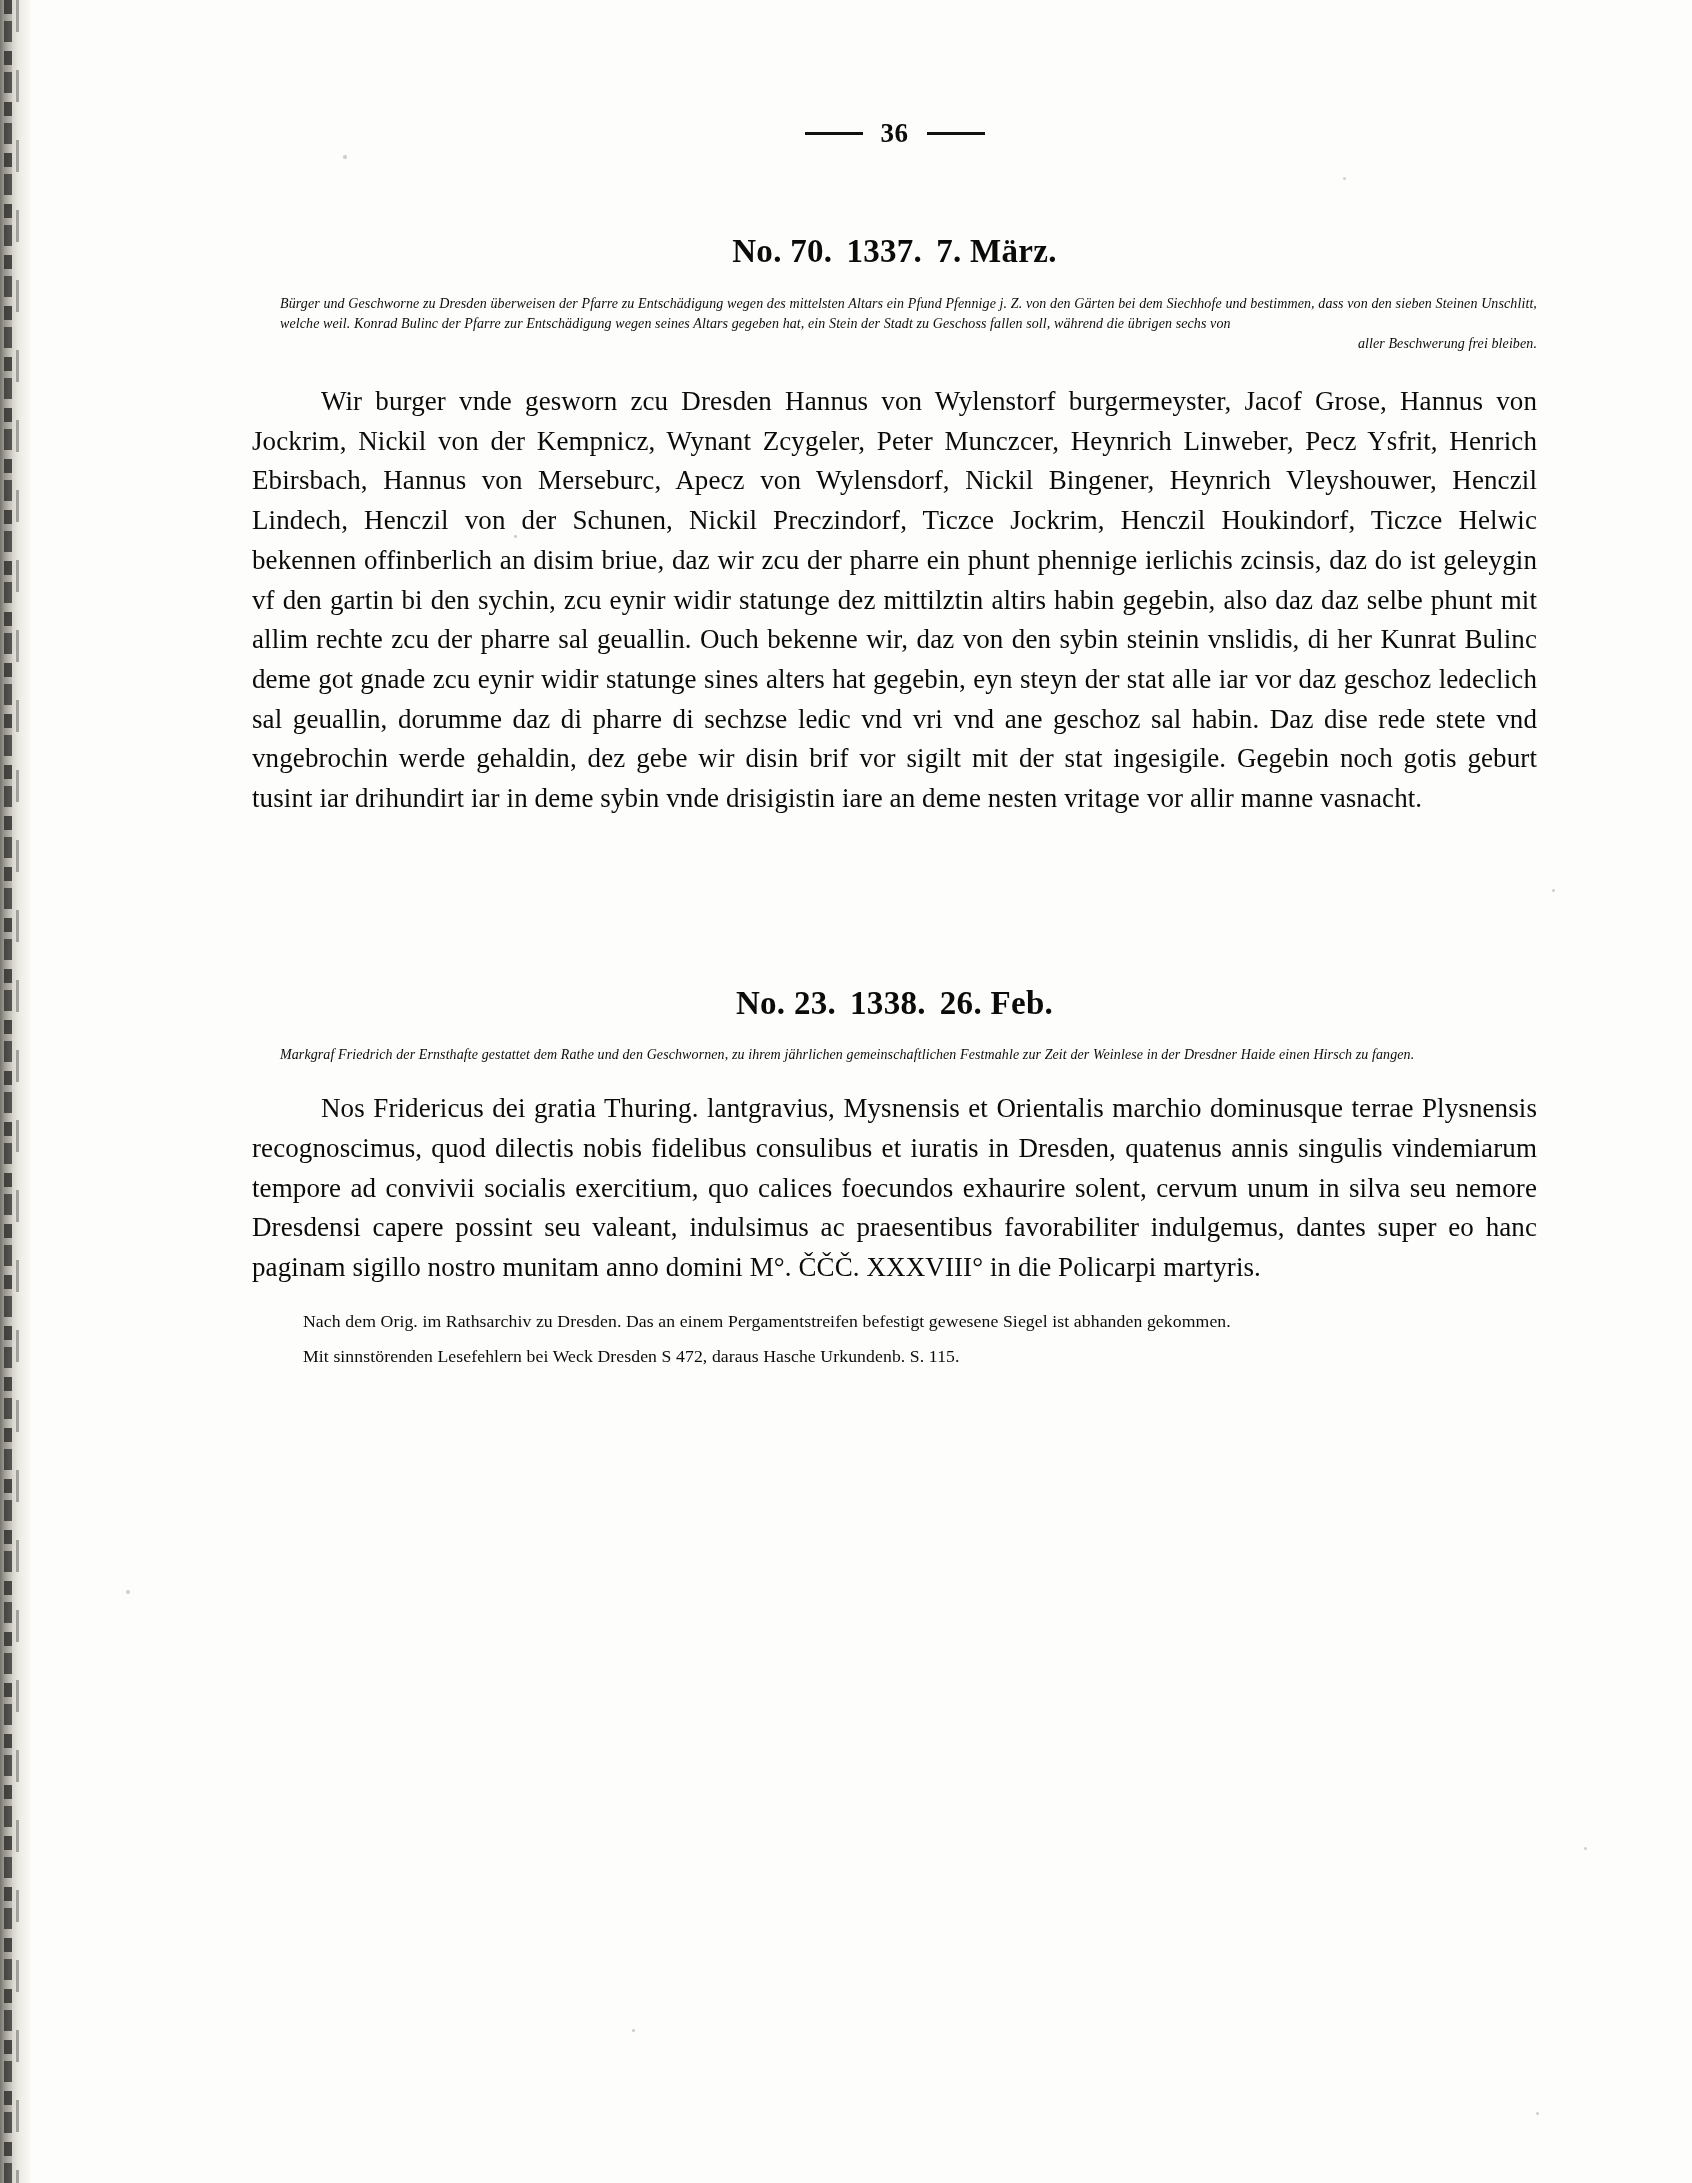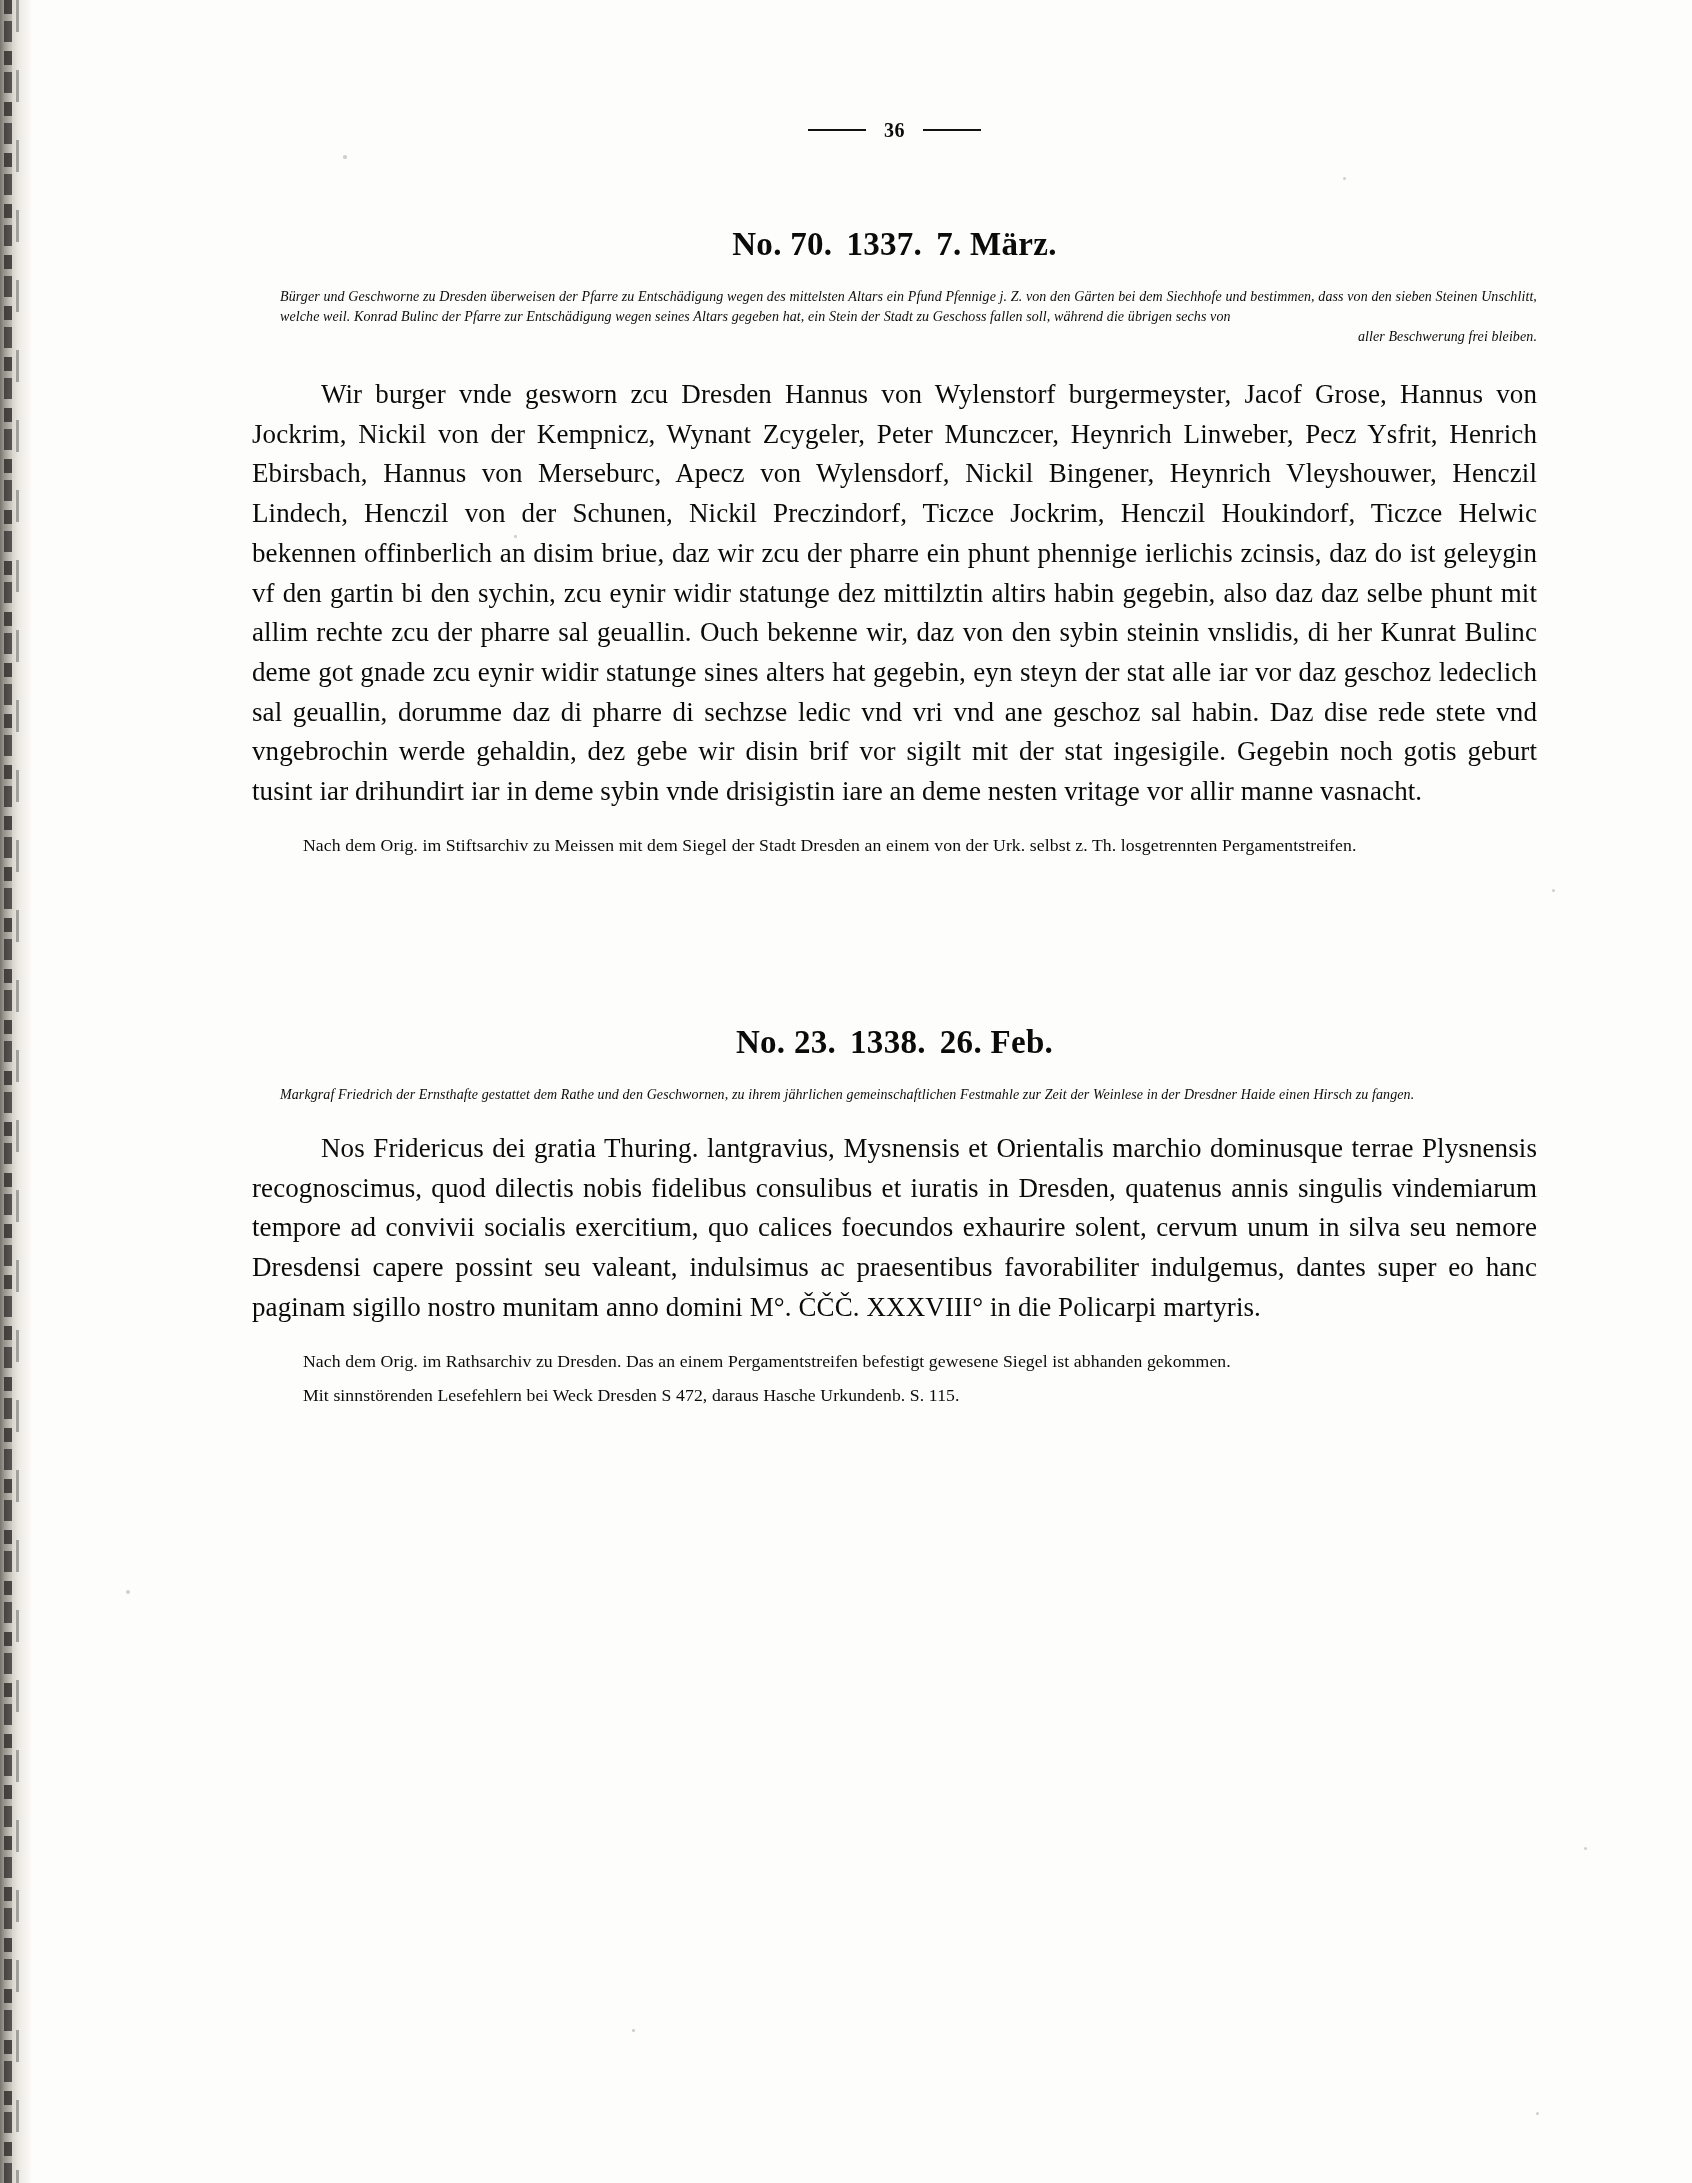--- a/index.html
+++ b/index.html
@@ -68,21 +68,21 @@
     position: absolute;
     left: 252px;
     top: 0;
     width: 1285px;
   }
 
   
   .folio {
     margin-top: 120px;
     text-align: center;
-    font-size: 20px;
+    font-size: 27px;
     font-weight: 700;
     letter-spacing: 0.5px;
     display: flex;
     align-items: center;
     justify-content: center;
     gap: 18px;
   }
   .folio .rule {
     display: inline-block;
     width: 58px;
@@ -186,21 +186,20 @@
           <span>Bürger und Geschworne zu Dresden überweisen der Pfarre zu Entschädigung wegen des mittelsten</span>
           <span>Altars ein Pfund Pfennige j. Z. von den Gärten bei dem Siechhofe und bestimmen, dass von den</span>
           <span>sieben Steinen Unschlitt, welche weil. Konrad Bulinc der Pfarre zur Entschädigung wegen seines</span>
           <span>Altars gegeben hat, ein Stein der Stadt zu Geschoss fallen soll, während die übrigen sechs von</span>
           <span class="last-line">aller Beschwerung frei bleiben.</span>
         </p>
       </div>
 
       <div class="body-text">Wir burger vnde gesworn zcu Dresden Hannus von Wylenstorf burgermeyster, Jacof Grose, Hannus von Jockrim, Nickil von der Kempnicz, Wynant Zcygeler, Peter Munczcer, Heynrich Linweber, Pecz Ysfrit, Henrich Ebirsbach, Hannus von Merseburc, Apecz von Wylensdorf, Nickil Bingener, Heynrich Vleyshouwer, Henczil Lindech, Henczil von der Schunen, Nickil Preczindorf, Ticzce Jockrim, Henczil Houkindorf, Ticzce Helwic bekennen offinberlich an disim briue, daz wir zcu der pharre ein phunt phennige ierlichis zcinsis, daz do ist geleygin vf den gartin bi den sychin, zcu eynir widir statunge dez mittilztin altirs habin gegebin, also daz daz selbe phunt mit allim rechte zcu der pharre sal geuallin. Ouch bekenne wir, daz von den sybin steinin vnslidis, di her Kunrat Bulinc deme got gnade zcu eynir widir statunge sines alters hat gegebin, eyn steyn der stat alle iar vor daz geschoz ledeclich sal geuallin, dorumme daz di pharre di sechzse ledic vnd vri vnd ane geschoz sal habin. Daz dise rede stete vnd vngebrochin werde gehaldin, dez gebe wir disin brif vor sigilt mit der stat ingesigile. Gegebin noch gotis geburt tusint iar drihundirt iar in deme sybin vnde drisigistin iare an deme nesten vritage vor allir manne vasnacht.</div>
 
-      <div class="note">Nach dem Orig. im Stiftsarchiv zu Meissen mit dem Siegel der Stadt Dresden an einem von der Urk. selbst z. Th. losgetrennten Pergamentstreifen.</div>
     </div>
 
     <div class="gap-lg"></div>
 
     <div>
 
       <div class="doc-heading">
         <span>No. 23.</span><span class="sp"></span><span>1338.</span><span class="sp"></span><span>26. Feb.</span>
       </div>
 

